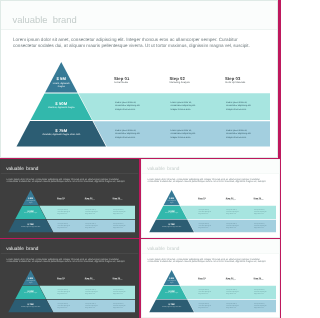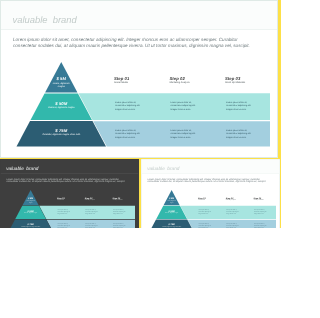--- a/index.html
+++ b/index.html
@@ -1,18 +1,18 @@
 <!DOCTYPE html>
 <html><head>
 <meta charset="utf-8">
 <style>
   html,body{margin:0;padding:0;background:#ffffff;}
   body{width:281px;height:318px;overflow:hidden;font-family:"Liberation Sans",sans-serif;
        -webkit-font-smoothing:antialiased;text-rendering:geometricPrecision;}
-  .page{position:relative;width:281px;height:228px;background:#fde047;overflow:hidden;font-style:italic;}
+  .page{position:relative;width:281px;height:318px;background:#be185d;overflow:hidden;}
 
   
   .slot{position:absolute;overflow:hidden;}
   .slide{position:absolute;left:0;top:0;width:1112px;height:632px;
          transform-origin:0 0;box-sizing:border-box;overflow:hidden;
          -webkit-font-smoothing:antialiased;backface-visibility:hidden;}
   .s-big{transform:scale(0.25);}
   .s-small{transform:scale(0.125);}
 
   

